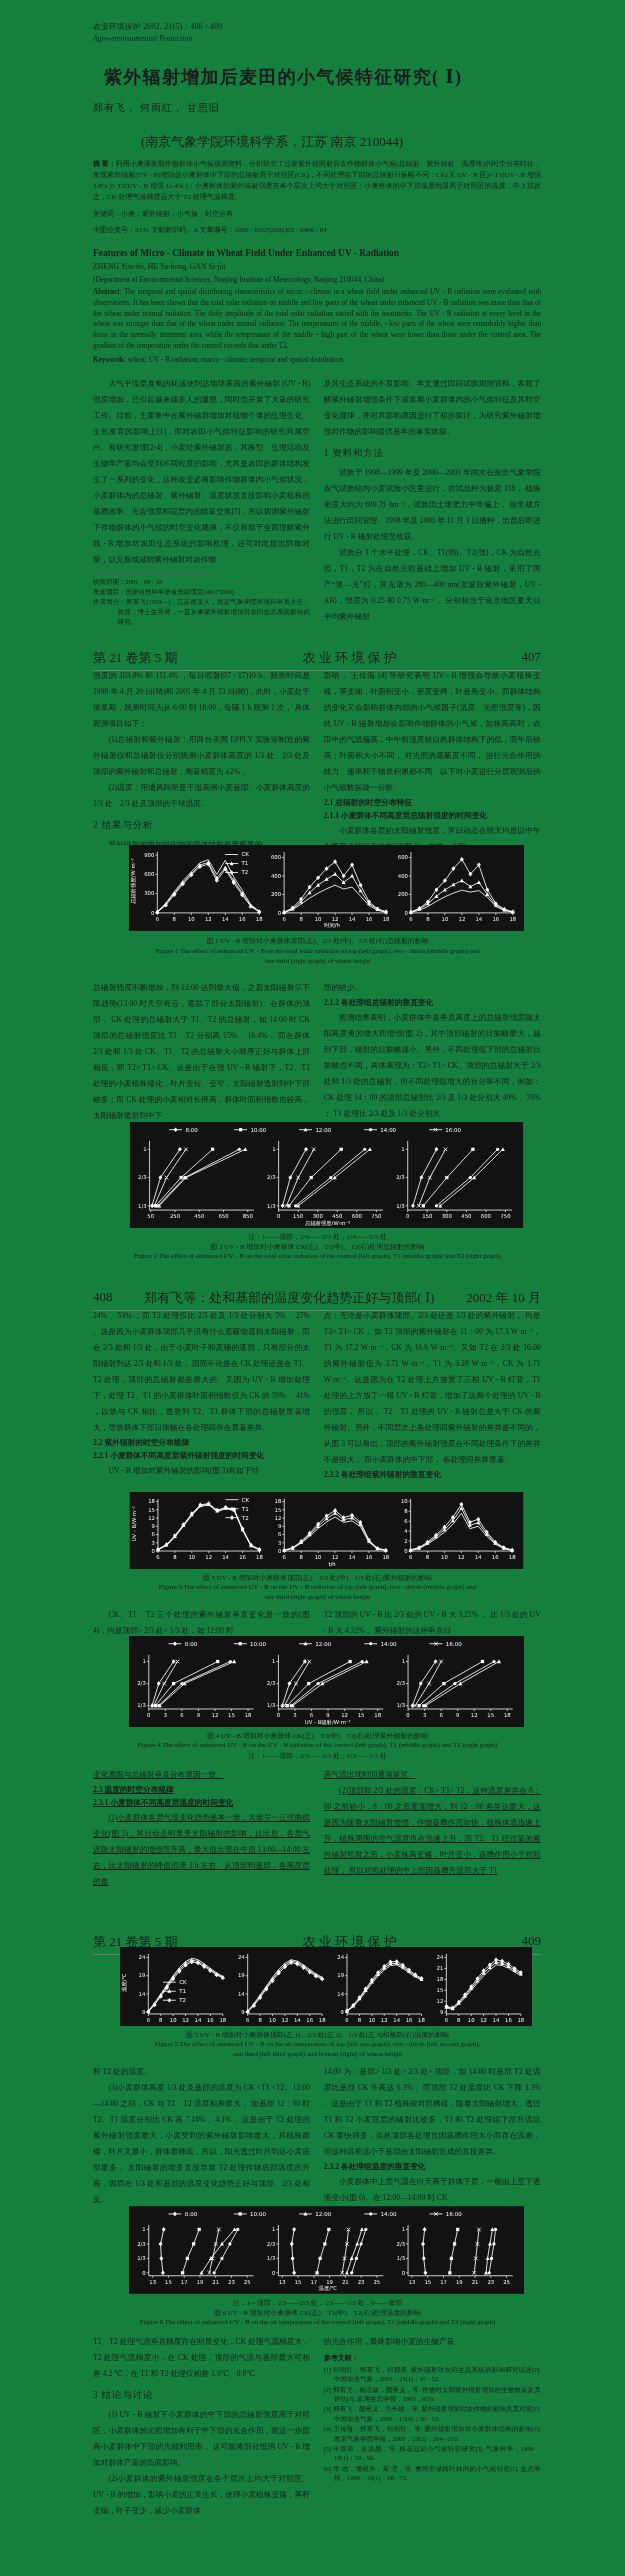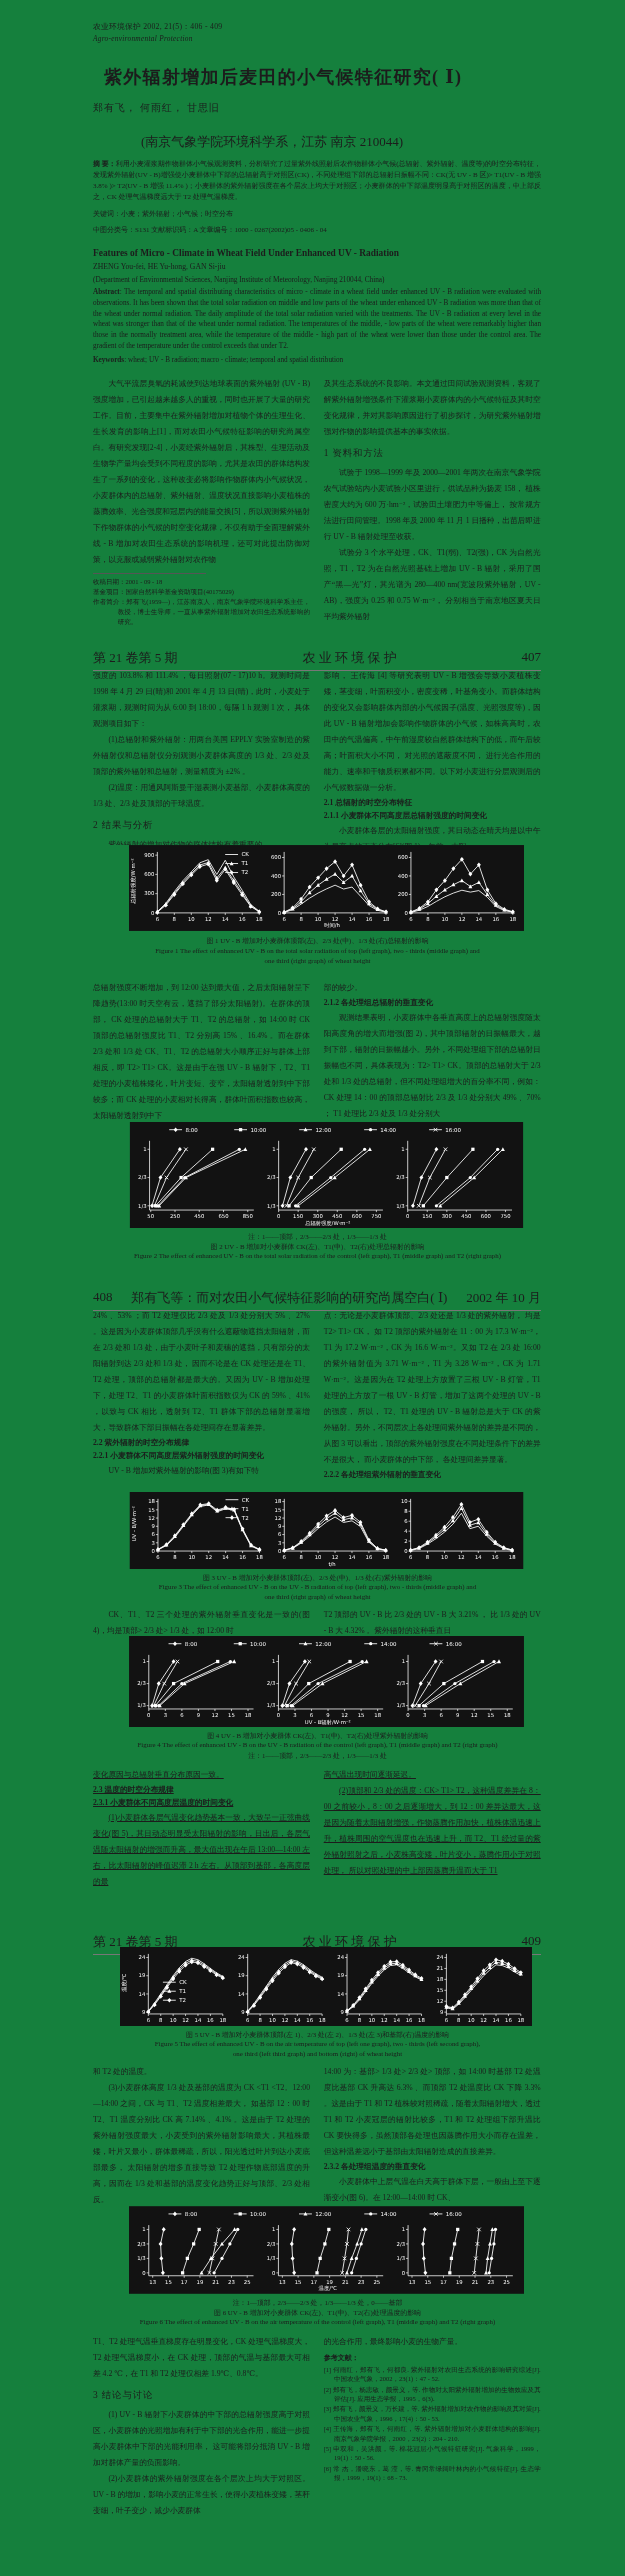--- a/index.html
+++ b/index.html
@@ -429,21 +429,21 @@
         </svg>
       </div>
     <p class="cap" style="top:586px;">注：1——顶部，2/3——2/3 处，1/3——1/3 处</p>
     <p class="cap" style="top:596px;">图 2  UV - B 增加对小麦群体 CK(左)、T1(中)、T2(右)处理总辐射的影响</p>
     <p class="cap capen" style="top:606px;">Figure 2  The effect of enhanced UV - B on the total solar radiation of the control (left graph),  T1 (middle graph) and T2 (right graph)</p>
   </section>
 
   <section class="page" style="top:1286px;height:639px;">
     <div class="pgh" style="top:3.4px;">
       <span>408</span>
-      <span>郑有飞等：而对农田小气候特征影响的研究尚属空白( Ⅰ)</span>
+      <span>郑有飞等：处和基部的温度变化趋势正好与顶部( Ⅰ)</span>
       <span>2002 年 10 月</span>
     </div>
     <div class="colsabs" style="top:22px;height:182px;">
       <div class="col">
         <p class="bt">24% 、53% ；而 T2 处理仅比 2/3 处及 1/3 处分别大 5% 、27% 。这是因为小麦群体顶部几乎没有什么遮蔽物遮挡太阳辐射，而在 2/3 处和 1/3 处，由于小麦叶子和麦穗的遮挡，只有部分的太阳辐射到达 2/3 处和 1/3 处， 因而不论是在 CK 处理还是在 T1、T2 处理，顶部的总辐射都是最大的。又因为 UV - B 增加处理下，处理 T2、T1 的小麦群体叶面积指数仅为 CK 的 59% 、41% ，以致与 CK 相比，透射到 T2、T1 群体下部的总辐射显著增大，导致群体下部日振幅在各处理间存在显著差异。</p>
         <p class="sub">2.2 紫外辐射的时空分布规律</p>
         <p class="sub">2.2.1 小麦群体不同高度层紫外辐射强度的时间变化</p>
         <p class="bt ind">UV - B 增加对紫外辐射的影响(图 3)有如下特</p>
       </div>
       <div class="col">

